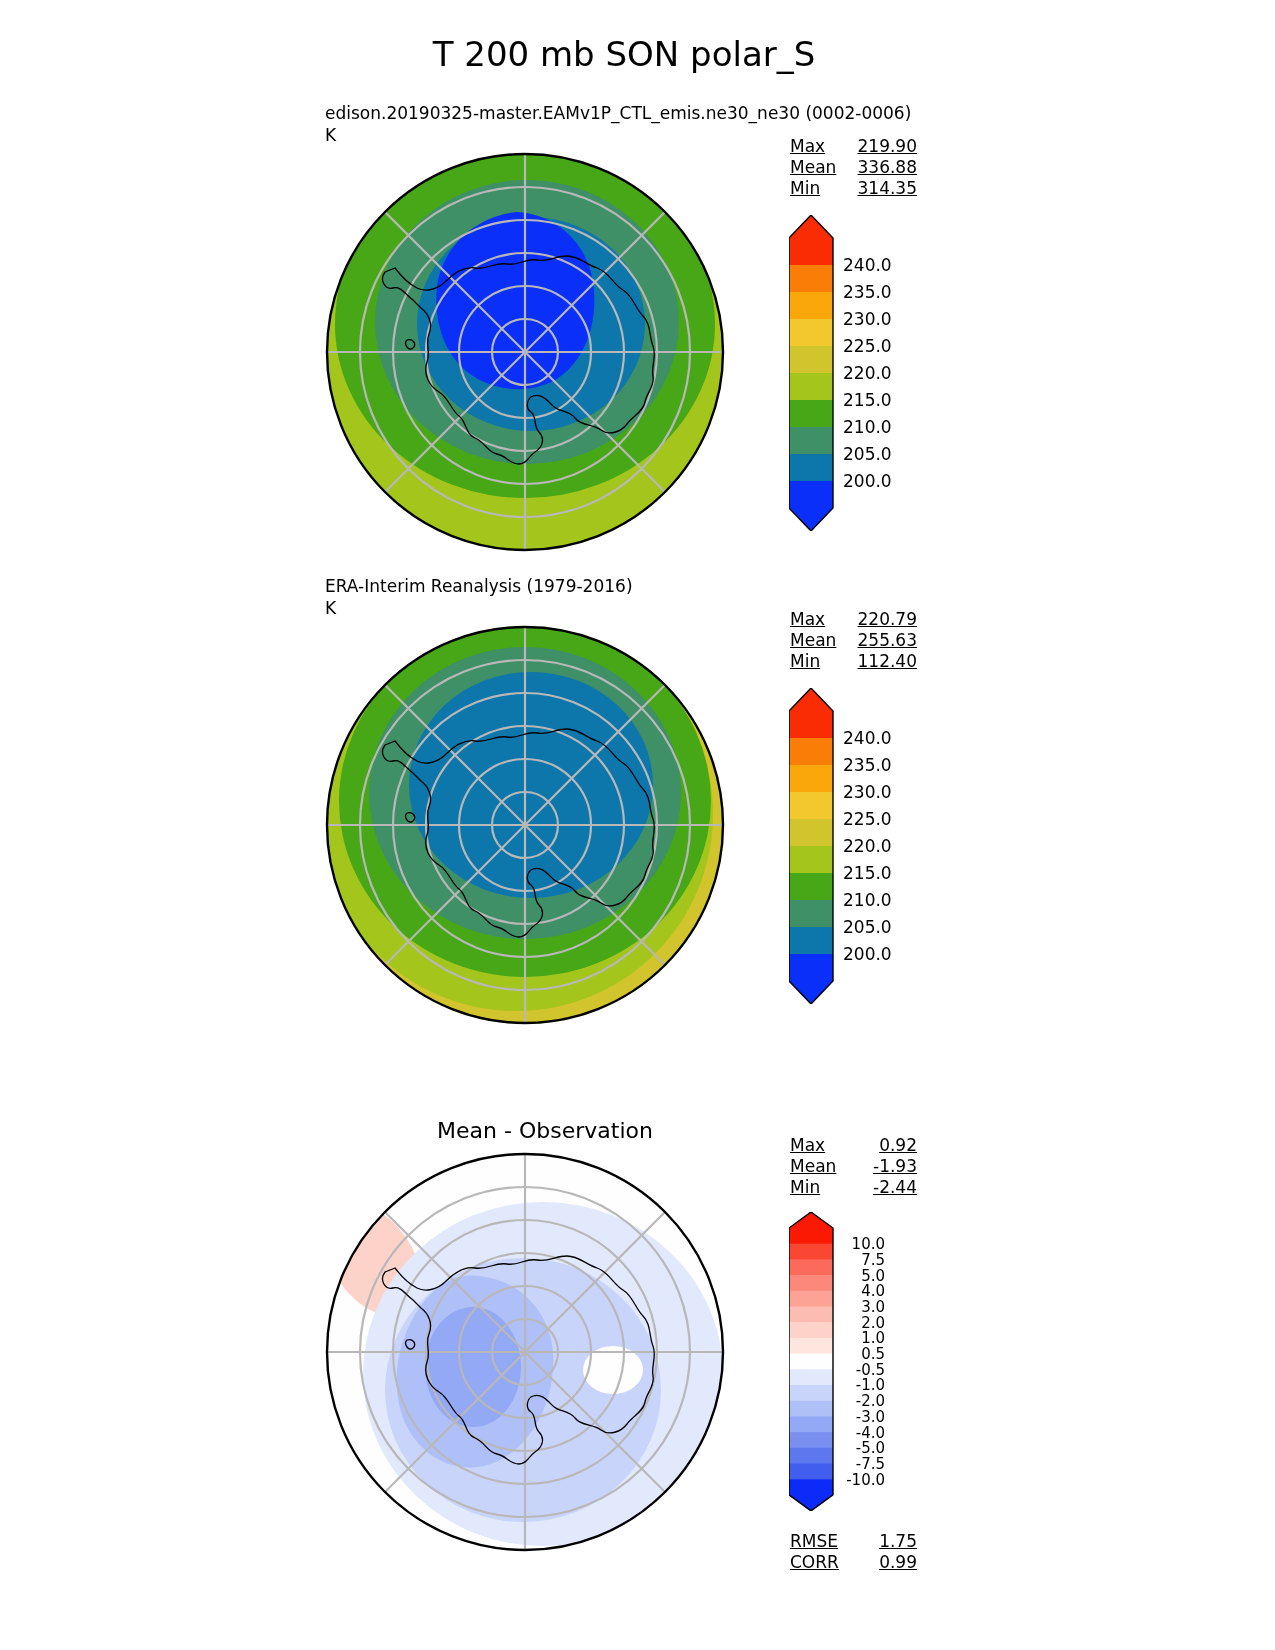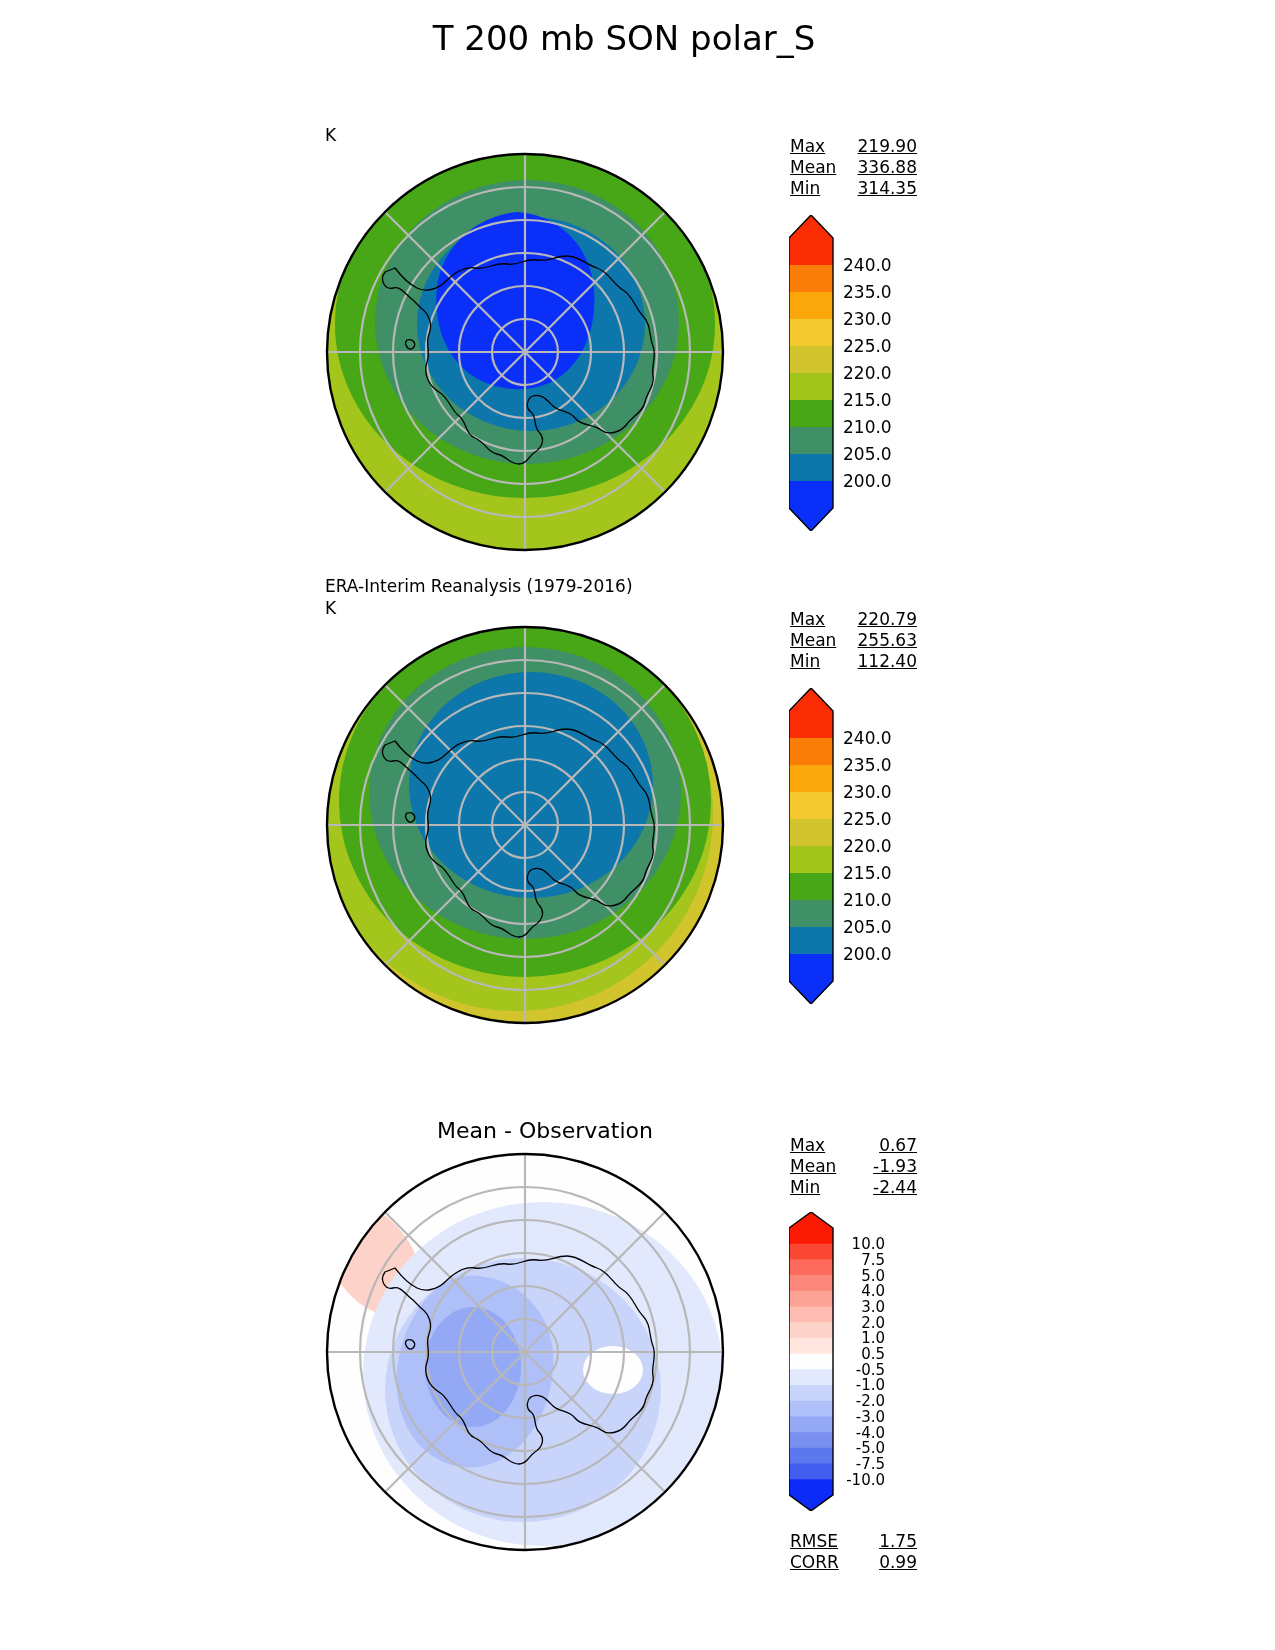--- a/index.html
+++ b/index.html
@@ -1,19 +1,19 @@
 <!DOCTYPE html>
 <html><head>
 <meta charset="utf-8">
 <style>
   html,body{margin:0;padding:0;background:#fff;}
   .page{position:relative;width:1275px;height:1650px;background:#ffffff;
         font-family:"DejaVu Sans",sans-serif;color:#000;overflow:hidden;}
   .abs{position:absolute;}
-  .fig-title{top:20px;left:0;width:1248px;text-align:center;font-size:34px;line-height:1.1;}
+  .fig-title{top:36px;left:0;width:1248px;text-align:center;font-size:34px;line-height:1.1;}
   .subtitle{left:325px;font-size:17px;white-space:nowrap;}
   .units{left:325px;font-size:17px;}
   .panel-title{font-size:22px;text-align:center;width:400px;white-space:nowrap;}
   .stats{left:790px;width:127px;font-size:17px;}
   .stats .row{display:flex;justify-content:space-between;height:21px;line-height:21px;white-space:nowrap;text-decoration:underline;}
   .map{left:325px;}
   .cbar{left:789px;}
   svg text{font-family:"DejaVu Sans",sans-serif;fill:#000;}
   .gridline{stroke:#b8b8b8;stroke-width:2.2;fill:none;}
   .coastline{stroke:#000;stroke-width:1.3;fill:none;stroke-linejoin:round;stroke-linecap:round;}
@@ -51,20 +51,21 @@
         C 34,60 44,58 50,66 C 56,74 68,72 76,78 C 84,84 96,80 102,72
         C 108,64 118,60 120,50 C 122,40 130,34 128,24 C 126,14 132,4 128,-6
         C 124,-16 126,-28 118,-36 C 110,-44 108,-56 98,-62 C 88,-68 84,-80 72,-84
         C 60,-88 54,-96 42,-96 C 30,-96 24,-90 12,-92 C 0,-94 -6,-86 -18,-88
         C -30,-90 -38,-82 -50,-84 C -62,-86 -72,-78 -80,-70 C -88,-62 -100,-60 -108,-64
         C -116,-68 -124,-76 -130,-84 Z
         M -118,-12 C -112,-14 -108,-8 -112,-4 C -116,0 -122,-8 -118,-12 Z"></path>
     </defs>
   </svg>
 
+  <div class="abs subtitle" style="top:103px">edison.20190325-master.EAMv1P_CTL_emis.ne30_ne30 (0002-0006)</div>
   <div class="abs units" style="top:125px">K</div>
   <div class="abs stats" id="stats-0" style="top:136px">
       <div class="row">
         <span>Max</span>
         <span>219.90</span>
       </div>
       <div class="row">
         <span>Mean</span>
         <span>336.88</span>
       </div>
@@ -165,21 +166,21 @@
       <text x="54" y="191.12" font-size="17" text-anchor="start">215.0</text>
       <text x="54" y="218.12" font-size="17" text-anchor="start">210.0</text>
       <text x="54" y="245.12" font-size="17" text-anchor="start">205.0</text>
       <text x="54" y="272.12" font-size="17" text-anchor="start">200.0</text>
     </svg>
 
   <div class="abs panel-title" style="top:1118px;left:345px">Mean - Observation</div>
   <div class="abs stats" id="stats-2" style="top:1135px">
       <div class="row">
         <span>Max</span>
-        <span>0.67</span>
+        <span>0.92</span>
       </div>
       <div class="row">
         <span>Mean</span>
         <span>-1.93</span>
       </div>
       <div class="row">
         <span>Min</span>
         <span>-2.44</span>
       </div>
     </div>

